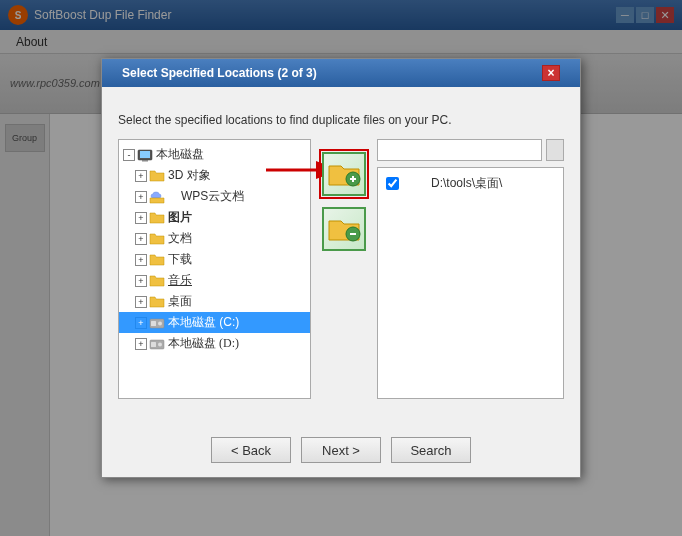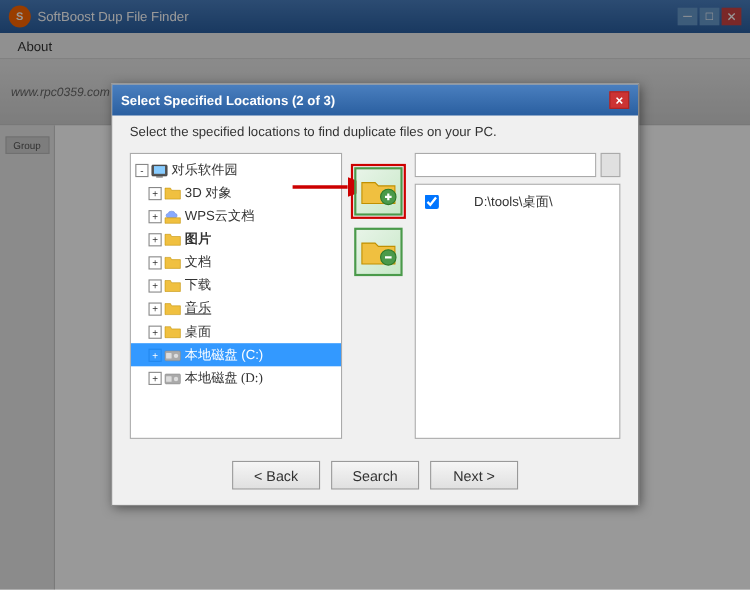--- a/index.html
+++ b/index.html
@@ -108,21 +108,21 @@
       border-right: 1px solid #ccc;
       display: flex;
       flex-direction: column;
       align-items: center;
       padding-top: 10px;
       gap: 5px;
     }
 
     .bg-sidebar-item {
       width: 40px;
-      height: 16px;
+      height: 28px;
       background: #d0d0d0;
       border: 1px solid #bbb;
       font-size: 9px;
       text-align: center;
       color: #555;
       cursor: pointer;
       display: flex;
       align-items: center;
       justify-content: center;
     }
@@ -151,21 +151,21 @@
       border: 1px solid #888;
       box-shadow: 2px 2px 10px rgba(0,0,0,0.5);
       position: relative;
     }
 
     .modal-titlebar {
       height: 28px;
       background: linear-gradient(to bottom, #4a7fbf, #2a5fa0);
       display: flex;
       align-items: center;
-      padding: 0 8px;
+      padding: 0 20px;
       color: white;
       font-size: 12px;
       font-weight: bold;
     }
 
     .modal-title-text {
       flex: 1;
     }
 
     .modal-close-btn {
@@ -176,21 +176,21 @@
       color: white;
       font-size: 12px;
       cursor: pointer;
       display: flex;
       align-items: center;
       justify-content: center;
       font-weight: bold;
     }
 
     .modal-body {
-      padding: 8px 16px;
+      padding: 26px 16px;
     }
 
     .modal-description {
       font-size: 12px;
       color: #333;
       margin-bottom: 12px;
     }
 
     .modal-content-area {
       display: flex;
@@ -392,38 +392,38 @@
 
         <div class="tree-panel">
 
           <div class="tree-item">
             <span class="expander">-</span>
             <svg class="folder-svg" width="16" height="14" viewBox="0 0 16 14">
               <rect x="1" y="2" width="14" height="10" rx="1" fill="#555" stroke="#333" stroke-width="0.5"></rect>
               <rect x="3" y="3" width="10" height="7" fill="#88ccff"></rect>
               <rect x="5" y="12" width="6" height="1.5" fill="#888"></rect>
             </svg>
-            <span style="margin-left:3px;">对乐软件园</span>
+            <span style="margin-left:3px;">本地磁盘</span>
           </div>
 
           <div class="tree-item tree-item-indent">
             <span class="expander">+</span>
             <svg class="folder-svg" width="16" height="14" viewBox="0 0 16 14">
               <path d="M1,4 L1,12 L15,12 L15,4 L7,4 L6,2 L1,2 Z" fill="#f0c040" stroke="#c09000" stroke-width="0.5"></path>
             </svg>
             <span style="margin-left:3px;">3D 对象</span>
           </div>
 
           <div class="tree-item tree-item-indent">
             <span class="expander">+</span>
             <svg class="folder-svg" width="16" height="14" viewBox="0 0 16 14">
               <path d="M4,8 Q2,8 2,6 Q2,4 4,4 Q4,2 7,2 Q10,2 10,4 Q12,4 12,6 Q12,8 10,8 Z" fill="#88aaff" stroke="#6688dd" stroke-width="0.5"></path>
               <path d="M1,8 L1,13 L15,13 L15,8 L1,8 Z" fill="#f0c040" stroke="#c09000" stroke-width="0.5"></path>
             </svg>
-            <span style="margin-left:3px;text-align:center;">WPS云文档</span>
+            <span style="margin-left:16px;text-align:center;">WPS云文档</span>
           </div>
 
           <div class="tree-item tree-item-indent">
             <span class="expander">+</span>
             <svg class="folder-svg" width="16" height="14" viewBox="0 0 16 14">
               <path d="M1,4 L1,12 L15,12 L15,4 L7,4 L6,2 L1,2 Z" fill="#f0c040" stroke="#c09000" stroke-width="0.5"></path>
             </svg>
             <span style="margin-left:3px;font-weight:bold;">图片</span>
           </div>
 
@@ -523,17 +523,17 @@
               <input type="checkbox" checked="" style="">
               <span>D:\tools\桌面\</span>
             </div>
           </div>
         </div>
       </div>
     </div>
 
     <div class="modal-footer">
       <button class="footer-btn">&lt; Back</button>
+      <button class="footer-btn">Next &gt;</button>
       <button class="footer-btn">Search</button>
-      <button class="footer-btn">Next &gt;</button>
     </div>
   </div>
 </div>
 
 </body></html>

